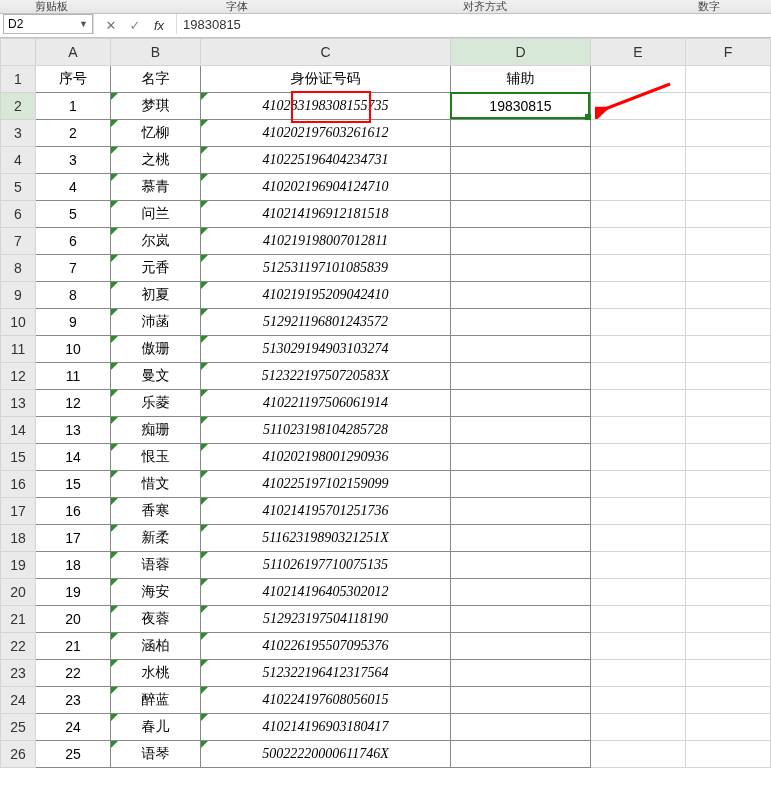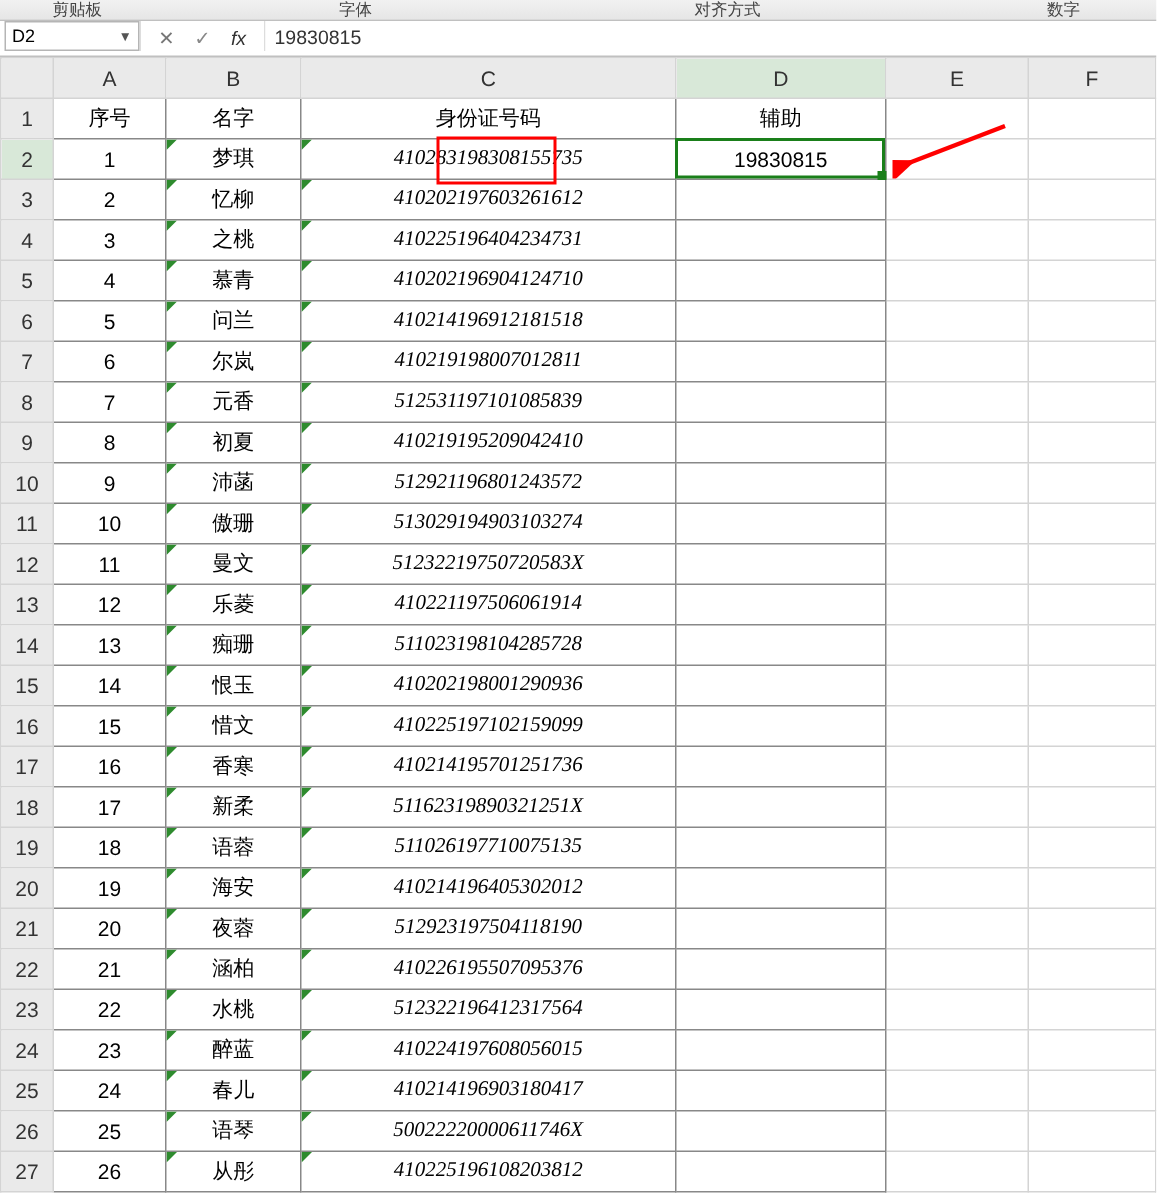--- a/index.html
+++ b/index.html
@@ -448,29 +448,20 @@
         </tr>
         <tr>
           <th class="rowhdr">26</th>
           <td class="databox">25</td>
           <td class="databox"><span class="green-tri"></span><span>语琴</span></td>
           <td class="databox idcol"><span class="green-tri"></span><span>50022220000611746X</span></td>
           <td class="databox"></td>
           <td></td>
           <td></td>
         </tr>
-        <tr>
-          <th class="rowhdr">27</th>
-          <td class="databox">26</td>
-          <td class="databox"><span class="green-tri"></span><span>从彤</span></td>
-          <td class="databox idcol"><span class="green-tri"></span><span>410225196108203812</span></td>
-          <td class="databox"></td>
-          <td></td>
-          <td></td>
-        </tr>
       </tbody>
   </table>
 
   <div class="sel-cell" id="sel-box" style="left: 449.5px; top: 53.5px; width: 140px; height: 27px;">
     <div class="handle"></div>
   </div>
 
   <div class="red-rect" id="red-box" style="left: 290.5px; top: 52.5px; width: 80px; height: 32px;"></div>
 
   <svg class="red-arrow" id="arrow" width="80" height="40" style="left: 594.5px; top: 40.5px;">

